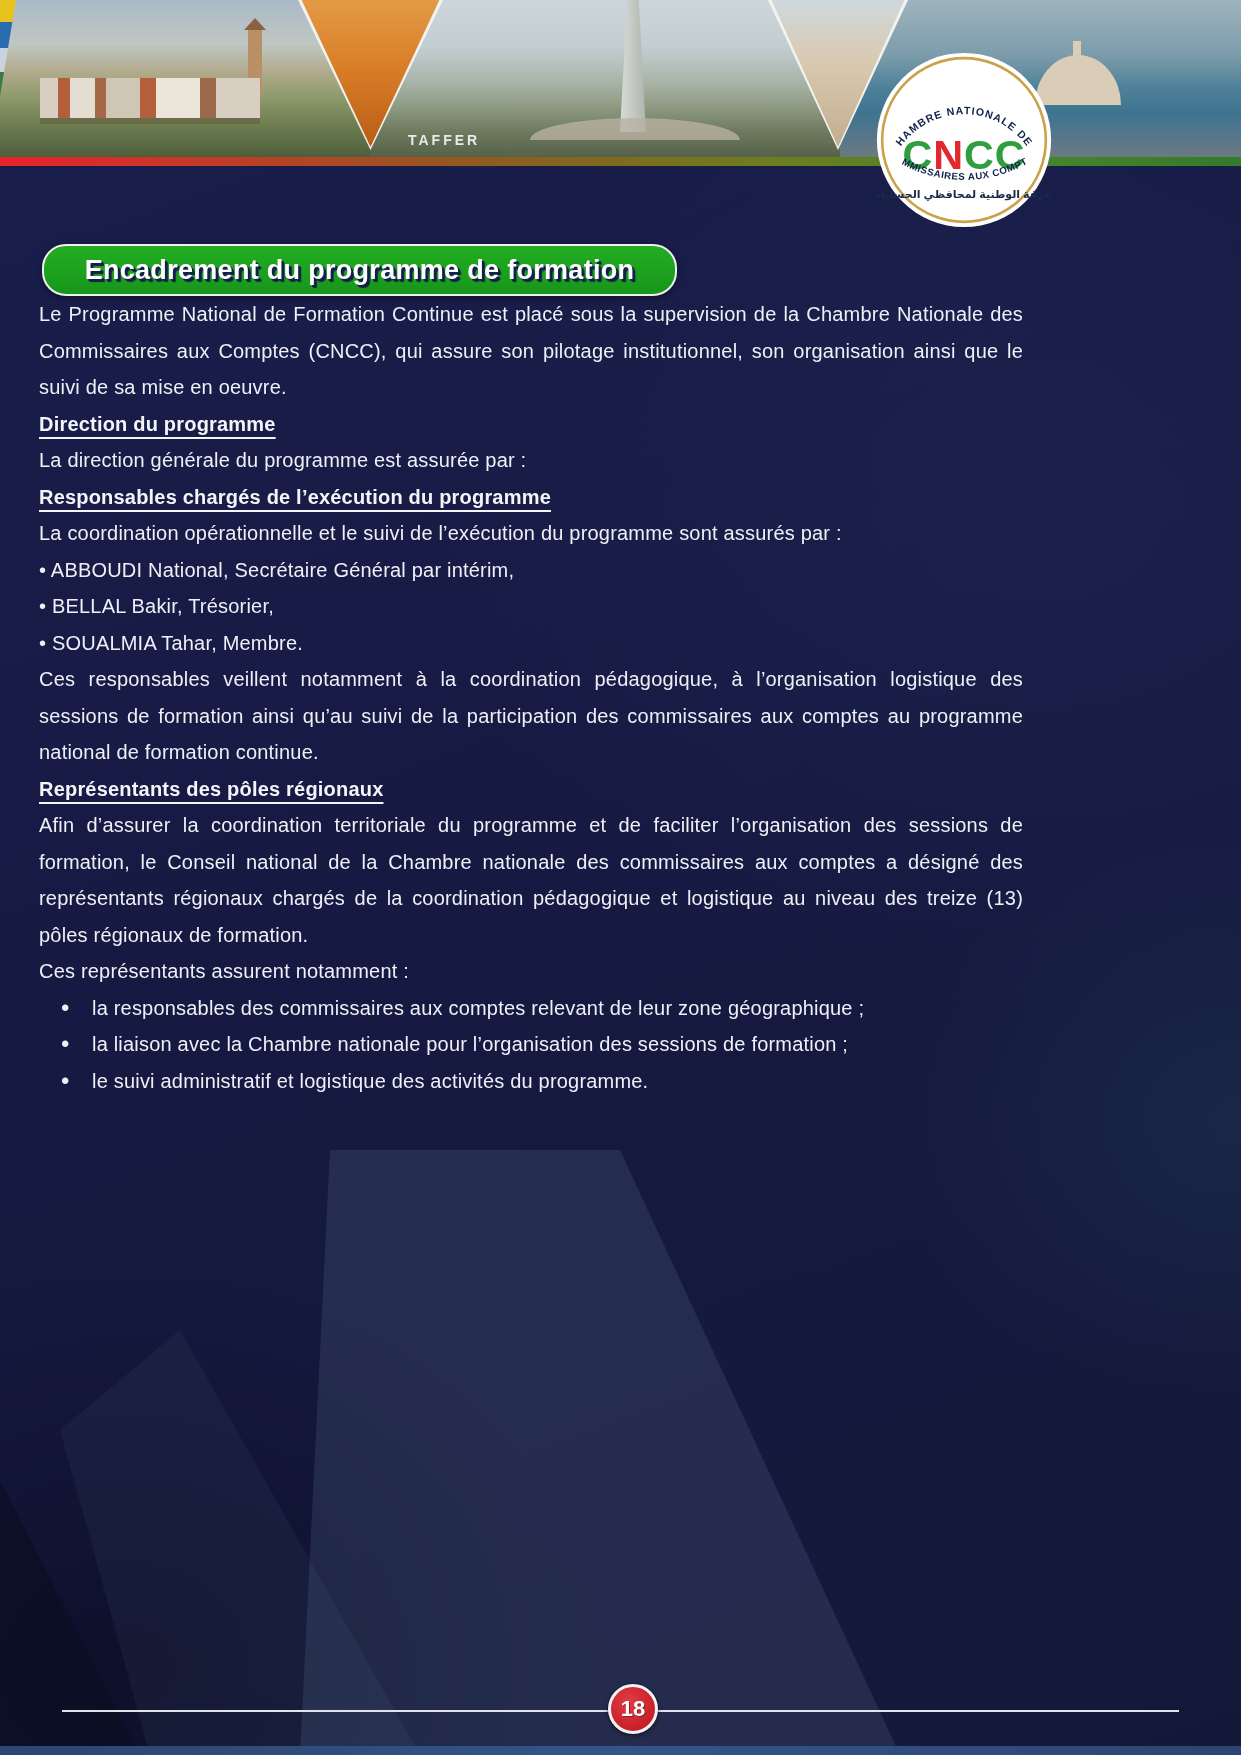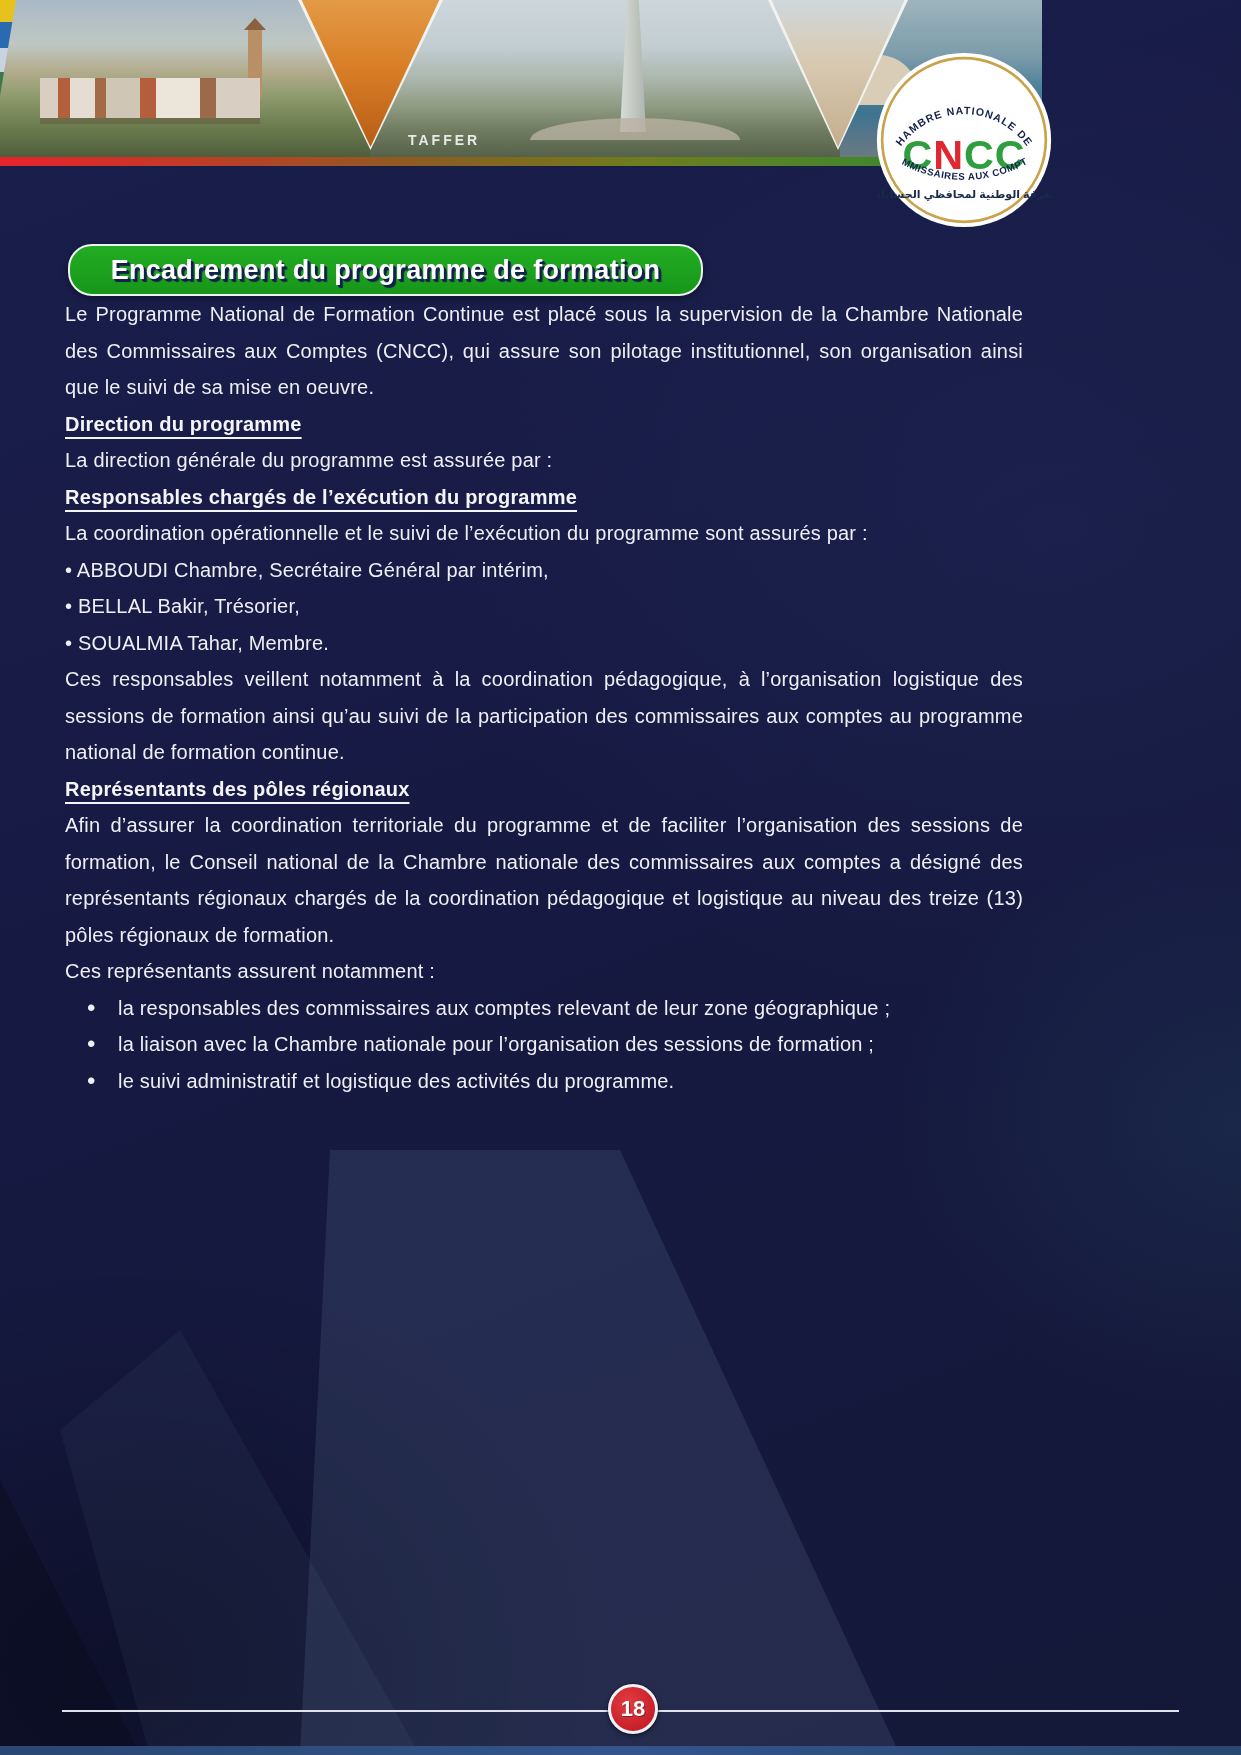--- a/index.html
+++ b/index.html
@@ -32,21 +32,21 @@
     position:absolute;inset:0;
     clip-path:polygon(0 1480px,140px 1755px,0 1755px);
     background:rgba(8,10,26,0.45);
   }
   .bottom-strip{
     position:absolute;left:0;right:0;bottom:0;height:9px;
     background:linear-gradient(90deg,#2a4672,#33558a 50%,#2a4672);
   }
 
   
-  .header{position:absolute;left:0;top:0;width:1042px;height:166px;}
+  .header{position:absolute;left:0;top:0;width:1241px;height:166px;}
   .photos{position:absolute;left:0;top:0;right:0;height:157px;display:flex;}
   .photo{height:100%;position:relative;overflow:hidden;}
   .photo-town{
     width:370px;
     background:
       linear-gradient(180deg,#a9b9c6 0%,#bfc7c3 28%,#b3ac8e 45%,#8d9a6b 62%,#6d7d50 80%,#4e5e3c 100%);
   }
   .photo-town .minaret{position:absolute;left:248px;top:28px;width:14px;height:70px;background:#b98f66;}
   .photo-town .minaret:before{content:"";position:absolute;left:-4px;top:-10px;border-left:11px solid transparent;border-right:11px solid transparent;border-bottom:12px solid #8a6242;}
   .photo-town .houses{position:absolute;left:40px;top:78px;width:220px;height:40px;
@@ -84,21 +84,21 @@
     font-size:14px;font-weight:bold;letter-spacing:3px;}
   .flag-strip{
     position:absolute;left:0;top:157px;right:0;height:9px;
     background:linear-gradient(90deg,#e8232b 0%,#c13b27 18%,#8a6020 42%,#6e7d1f 62%,#47862a 82%,#35792a 100%);
   }
 
   
   .logo{position:absolute;left:876px;top:52px;width:176px;height:176px;}
 
   
-  .content{position:absolute;left:0;top:166px;width:1086px;padding:0 63px 0 65px;box-sizing:border-box;color:#eef0f6;}
+  .content{position:absolute;left:0;top:166px;width:1086px;padding:0 63px 0 39px;box-sizing:border-box;color:#eef0f6;}
   .pill{
     margin:78px 0 0 3px;width:635px;height:52px;box-sizing:border-box;
     background:linear-gradient(180deg,#23ad23,#17961a);
     border:2px solid #eef3ee;border-radius:24px;
     display:flex;align-items:center;justify-content:center;
     box-shadow:0 2px 6px rgba(0,0,0,.4);
   }
   .pill span{
     font-size:27px;font-weight:bold;color:#ffffff;letter-spacing:.3px;
     text-shadow:2px 2px 0 #13204c,3px 3px 1px #13204c;
@@ -191,21 +191,21 @@
     <span>Encadrement du programme de formation</span>
   </div>
 
   <p class="just mt-intro">Le Programme National de Formation Continue est placé sous la supervision de la Chambre Nationale des Commissaires aux Comptes (CNCC), qui assure son pilotage institutionnel, son organisation ainsi que le suivi de sa mise en oeuvre.</p>
 
   <h2 class="sec mt-sec1">Direction du programme</h2>
   <p>La direction générale du programme est assurée par :</p>
 
   <h2 class="sec mt-sec2">Responsables chargés de l’exécution du programme</h2>
   <p>La coordination opérationnelle et le suivi de l’exécution du programme sont assurés par :</p>
-  <p>• ABBOUDI Chambre, Secrétaire Général par intérim,</p>
+  <p>• ABBOUDI National, Secrétaire Général par intérim,</p>
   <p>• BELLAL Bakir, Trésorier,</p>
   <p>• SOUALMIA Tahar, Membre.</p>
 
   <p class="just mt-note">Ces responsables veillent notamment à la coordination pédagogique, à l’organisation logistique des sessions de formation ainsi qu’au suivi de la participation des commissaires aux comptes au programme national de formation continue.</p>
 
   <h2 class="sec mt-rep">Représentants des pôles régionaux</h2>
   <p class="just">Afin d’assurer la coordination territoriale du programme et de faciliter l’organisation des sessions de formation, le Conseil national de la Chambre nationale des commissaires aux comptes a désigné des représentants régionaux chargés de la coordination pédagogique et logistique au niveau des treize (13) pôles régionaux de formation.</p>
 
   <p class="mt-lead">Ces représentants assurent notamment :</p>
   <ul class="dots">

